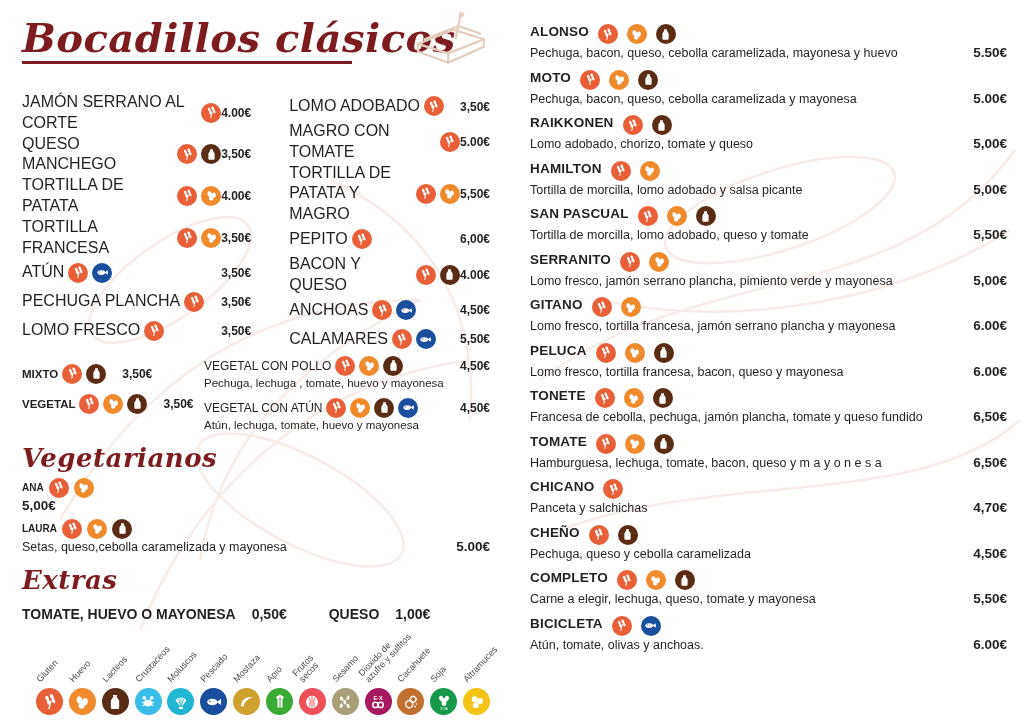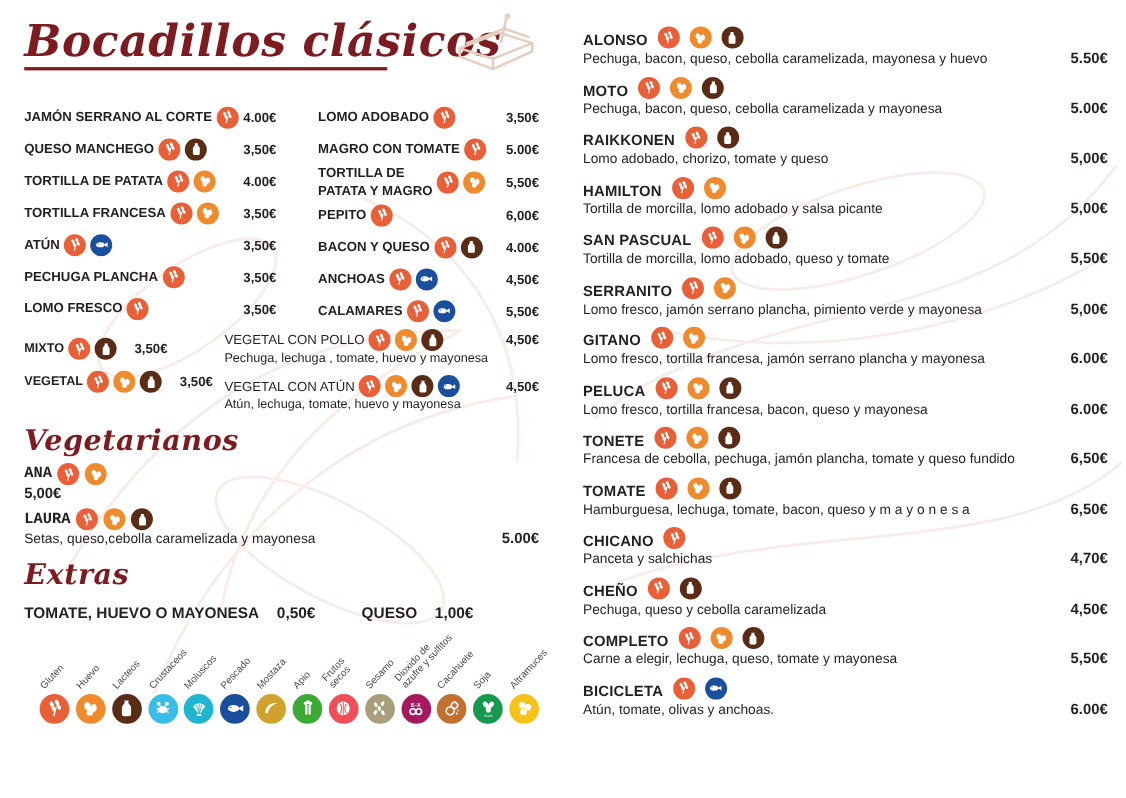--- a/index.html
+++ b/index.html
@@ -30,21 +30,21 @@
   .script-sub.sm{ font-size:22px; line-height:24px; }
   .script-sub.big{ font-size:26px; line-height:28px; }
 
   
   .classics{ display:flex; gap:14px; margin-top:12px; }
   .ccol{ display:flex; flex-direction:column; }
   .ccol.c1{ width:242px; }
   .ccol.c2{ width:212px;margin-left:24px; }
   .c-item{ display:flex; align-items:center; justify-content:space-between; min-height:29px; }
   .c-left{ display:flex; align-items:center; gap:4px; }
-  .c-nm{ font-weight:bold; font-size:12px; line-height:1.3; white-space:pre-line; }
+  .c-nm{ font-weight:normal; font-size:16px; line-height:1.3; white-space:pre-line; }
   .c-price{ font-weight:bold; font-size:12px; white-space:nowrap; }
 
   .al-icon{ width:20px; height:20px; border-radius:50%; display:inline-flex;
             align-items:center; justify-content:center; flex:0 0 auto; }
   .al-icon svg{ width:15px; height:15px; display:block; }
   .al-icon.lg{ width:27px; height:27px; } .al-icon.lg svg{ width:20px; height:20px; }
 
   
   .sand-wrap{ display:flex; margin-top:2px; }
   .s-simple{ width:182px; padding-top:2px; }
@@ -55,21 +55,21 @@
   .s-detail-item{ margin:0 0 9px; }
   .sd-row1{ display:flex; align-items:center; gap:4px; }
   .sd-row1 .nm{ font-weight:normal; font-size:12px; }
   .sd-row1 .pr{ font-weight:bold; font-size:12px; margin-left:auto; }
   .sd-desc{ font-size:11.5px; margin-top:1px; }
 
   
   .veg-list{ margin-top:6px; }
   .veg-item{ margin-bottom:6px; }
   .vg-row1{ display:flex; align-items:center; gap:5px; }
-  .vg-row1 .nm{ font-weight:bold; font-size:14px;font-family:Liberation Mono, monospace; }
+  .vg-row1 .nm{ font-weight:bold; font-size:10px; }
   .vg-row2{ display:flex; align-items:baseline; justify-content:space-between; gap:8px; }
   .vg-row2 .ds{ font-size:12.5px; }
   .vg-row2 .pr{ font-weight:bold; font-size:13.5px; white-space:nowrap; }
 
   .sec-gap1{ margin-top:4px; }
   .sec-gap2{ margin-top:12px; }
 
   
   .extras-line{ display:flex; align-items:baseline; gap:42px; margin-top:12px; }
   .ex-pair{ display:flex; align-items:baseline; gap:16px; }
@@ -81,21 +81,21 @@
   .lg-label{
     position:absolute; bottom:33px; left:6px; transform:rotate(-47deg);
     transform-origin:0 100%; font-size:9px; line-height:1.05; white-space:pre-line;
     color:#4a4a4a; width:90px;
   }
   .lg-icon-slot{ position:absolute; bottom:2px; left:0; }
 
   
   .sp-list{ margin-top:8px; }
   .sp-item{ margin-bottom:9.5px; }
-  .sp-row1{ display:flex; align-items:flex-end; gap:9px; }
+  .sp-row1{ display:flex; align-items:flex-start; gap:9px; }
   .sp-row1 .nm{ font-weight:bold; font-size:13.5px; letter-spacing:.2px; }
   .sp-row2{ display:flex; align-items:baseline; justify-content:space-between; gap:8px; margin-top:1px; }
   .sp-row2 .ds{ font-size:12.5px; }
   .sp-row2 .pr{ font-weight:bold; font-size:13.5px; white-space:nowrap; }
 </style>
 </head>
 <body>
 
 <svg class="watermark" width="1024" height="725" viewBox="0 0 1024 725">
   <g fill="none" stroke="#f7ece8" stroke-width="2.5">

